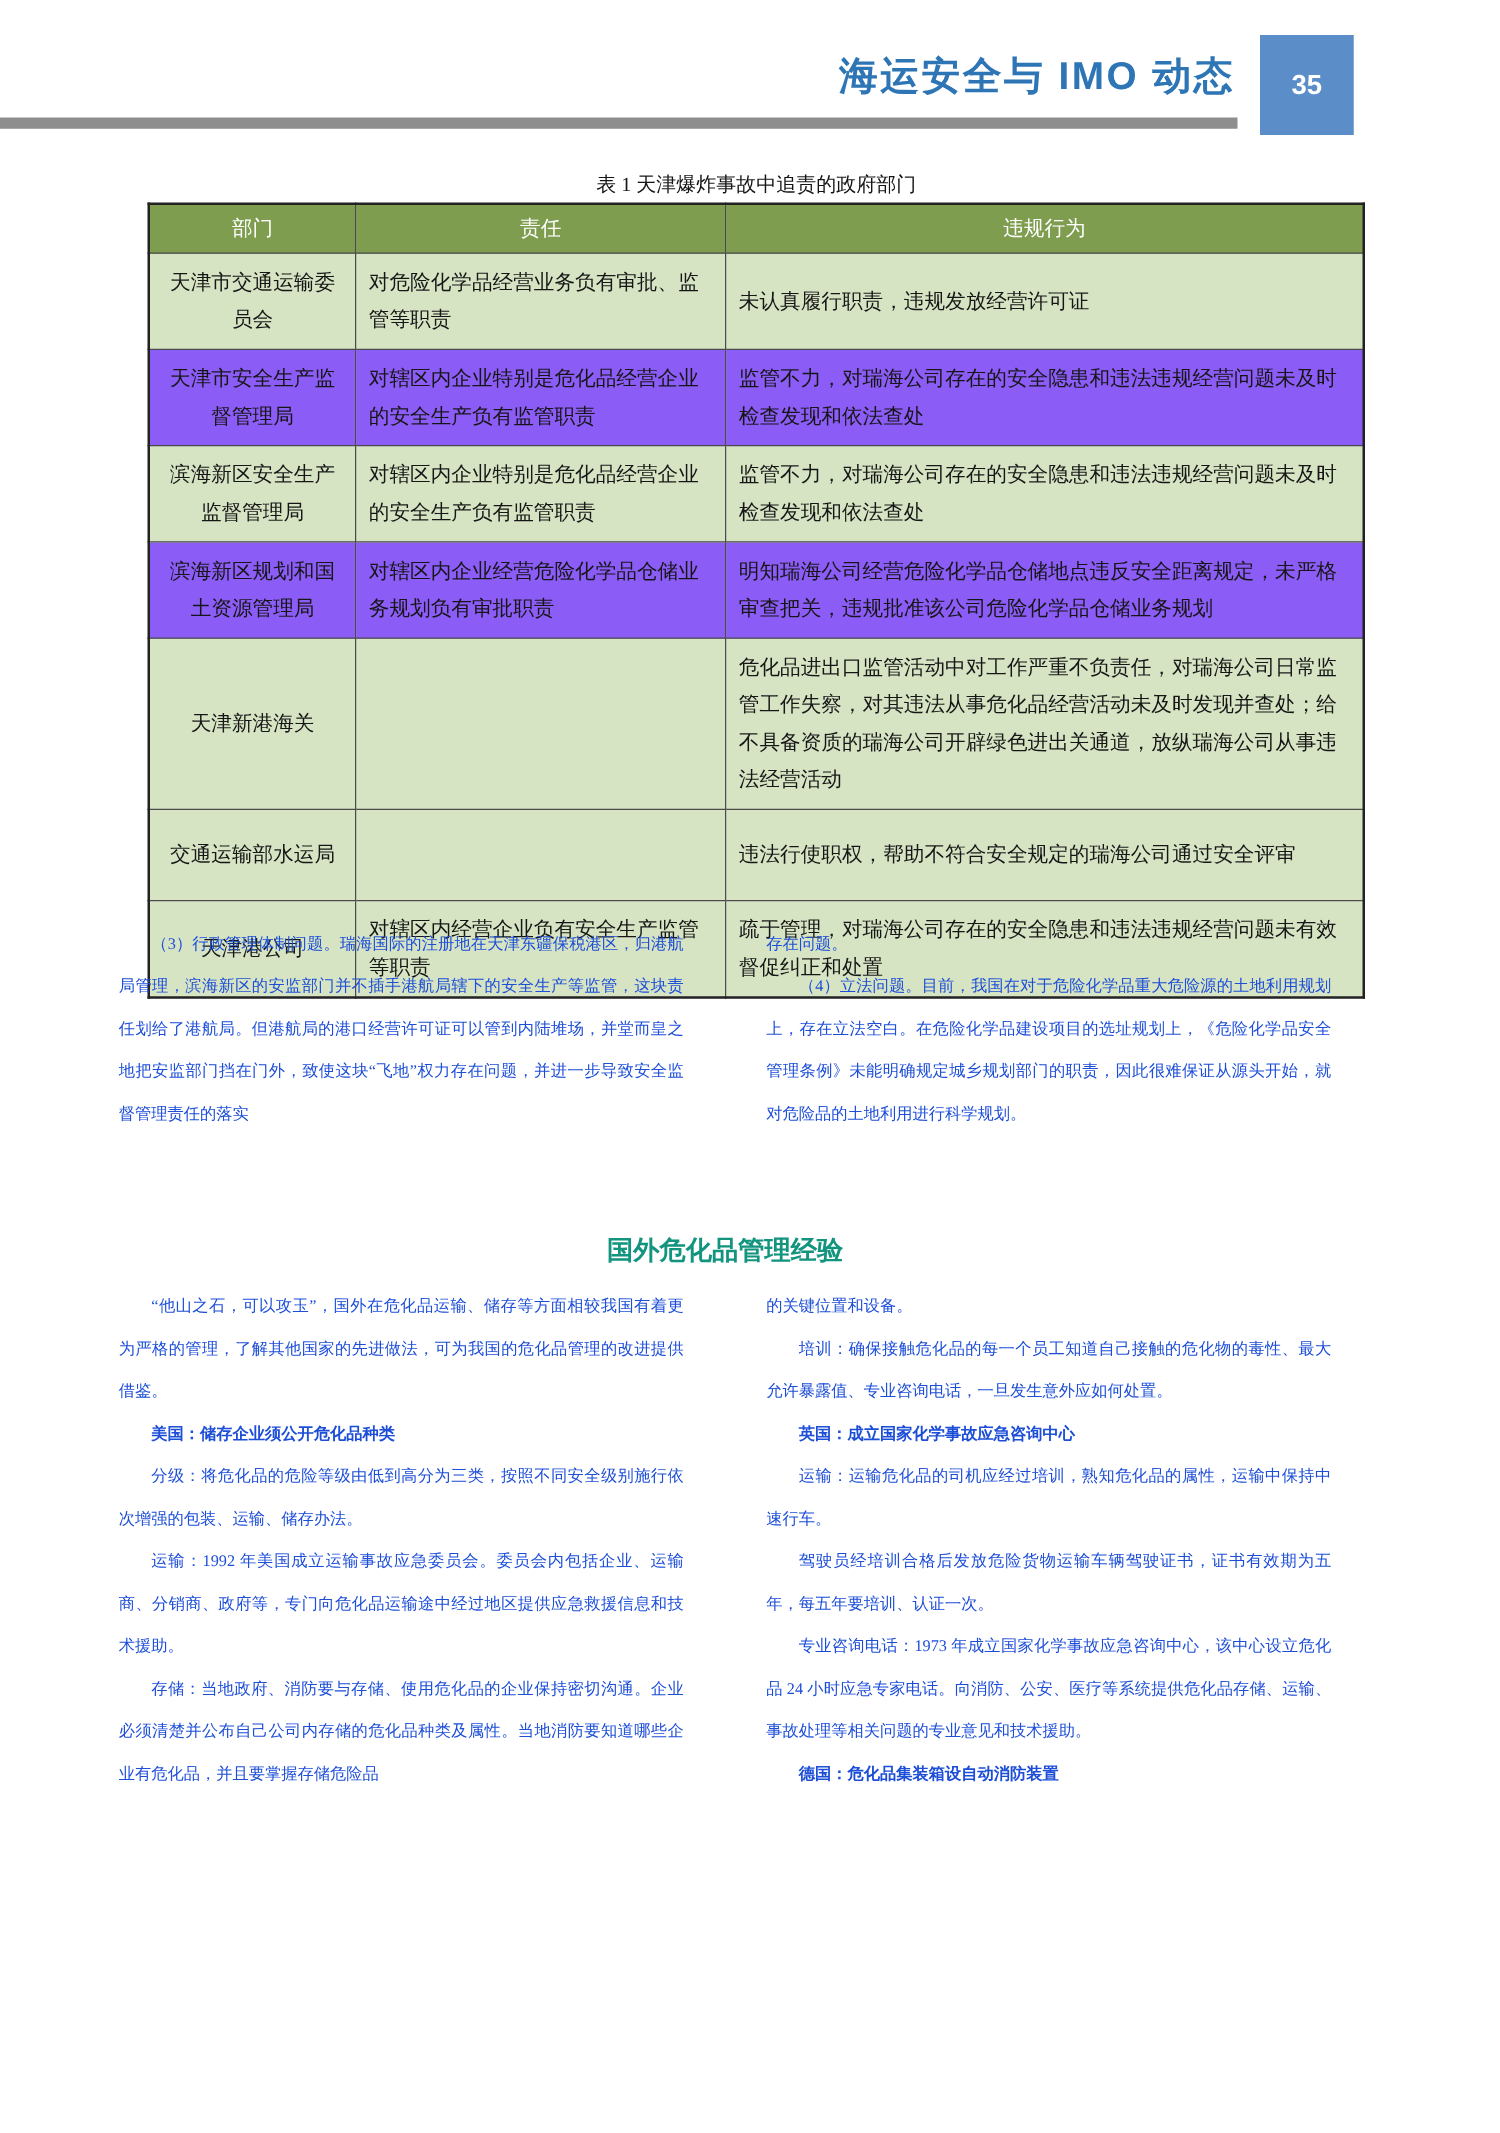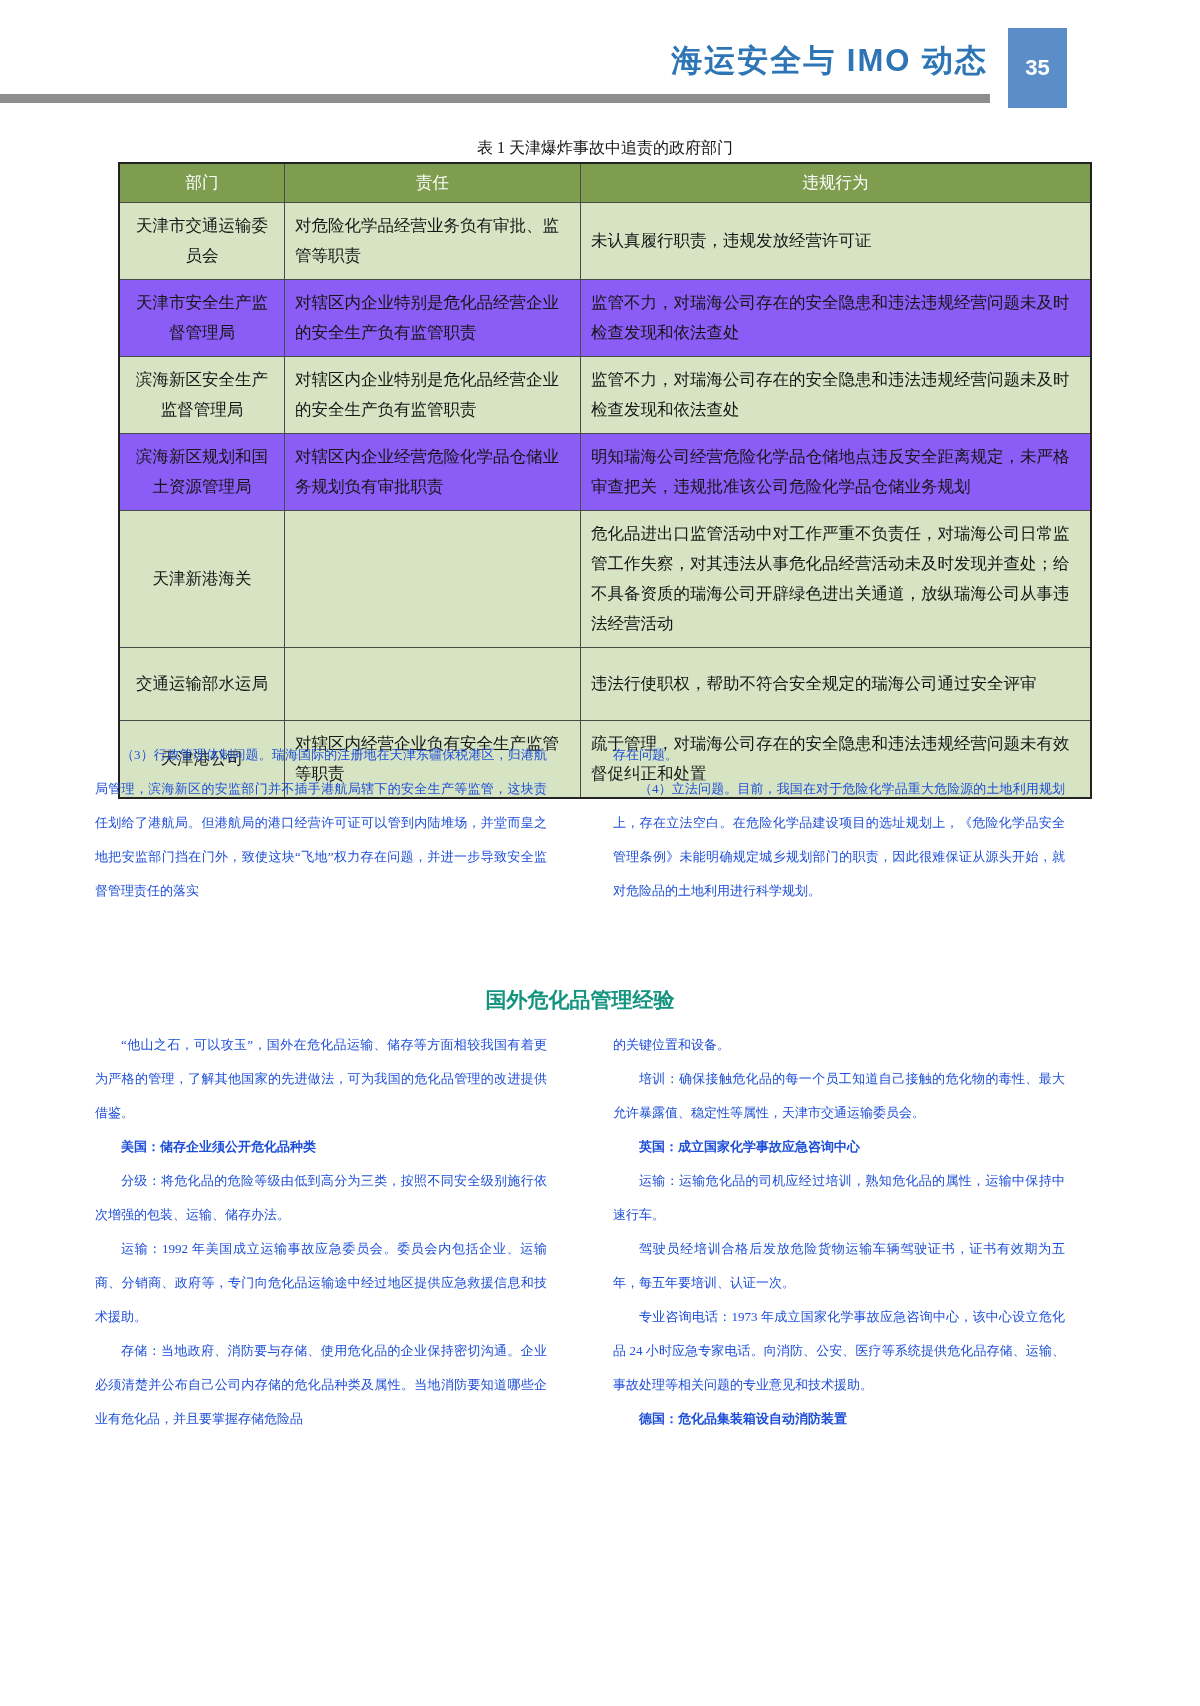--- a/index.html
+++ b/index.html
@@ -13,21 +13,21 @@
   }
 
   
   .masthead-title{
     position:absolute;top:40px;right:212px;
     font-family:"Liberation Sans","DejaVu Sans",sans-serif;
     font-size:31px;font-weight:bold;color:#2E75B6;
     letter-spacing:2px;white-space:nowrap;
   }
   .page-box{
-    position:absolute;top:28px;left:1008px;width:59px;height:80px;
+    position:absolute;top:28px;left:1008px;width:75px;height:80px;
     background:#5B8EC8;
     display:flex;align-items:center;justify-content:center;
   }
   .page-box span{
     font-family:"Liberation Sans","DejaVu Sans",sans-serif;
     font-size:22px;font-weight:bold;color:#ffffff;
   }
   .header-rule{
     position:absolute;top:94px;left:0;width:990px;height:9px;
     background:#8E8E8E;
@@ -162,21 +162,21 @@
   <div class="cols cols-2">
     <div class="col">
       <p class="indent">“他山之石，可以攻玉”，国外在危化品运输、储存等方面相较我国有着更为严格的管理，了解其他国家的先进做法，可为我国的危化品管理的改进提供借鉴。</p>
       <p class="subhead">美国：储存企业须公开危化品种类</p>
       <p class="indent">分级：将危化品的危险等级由低到高分为三类，按照不同安全级别施行依次增强的包装、运输、储存办法。</p>
       <p class="indent">运输：1992 年美国成立运输事故应急委员会。委员会内包括企业、运输商、分销商、政府等，专门向危化品运输途中经过地区提供应急救援信息和技术援助。</p>
       <p class="indent">存储：当地政府、消防要与存储、使用危化品的企业保持密切沟通。企业必须清楚并公布自己公司内存储的危化品种类及属性。当地消防要知道哪些企业有危化品，并且要掌握存储危险品</p>
     </div>
     <div class="col">
       <p>的关键位置和设备。</p>
-      <p class="indent">培训：确保接触危化品的每一个员工知道自己接触的危化物的毒性、最大允许暴露值、稳定性等属性，天津市交通运输委员会。</p>
+      <p class="indent">培训：确保接触危化品的每一个员工知道自己接触的危化物的毒性、最大允许暴露值、专业咨询电话，一旦发生意外应如何处置。</p>
       <p class="subhead">英国：成立国家化学事故应急咨询中心</p>
       <p class="indent">运输：运输危化品的司机应经过培训，熟知危化品的属性，运输中保持中速行车。</p>
       <p class="indent">驾驶员经培训合格后发放危险货物运输车辆驾驶证书，证书有效期为五年，每五年要培训、认证一次。</p>
       <p class="indent">专业咨询电话：1973 年成立国家化学事故应急咨询中心，该中心设立危化品 24 小时应急专家电话。向消防、公安、医疗等系统提供危化品存储、运输、事故处理等相关问题的专业意见和技术援助。</p>
       <p class="subhead">德国：危化品集装箱设自动消防装置</p>
     </div>
   </div>
 
 </div>
 

